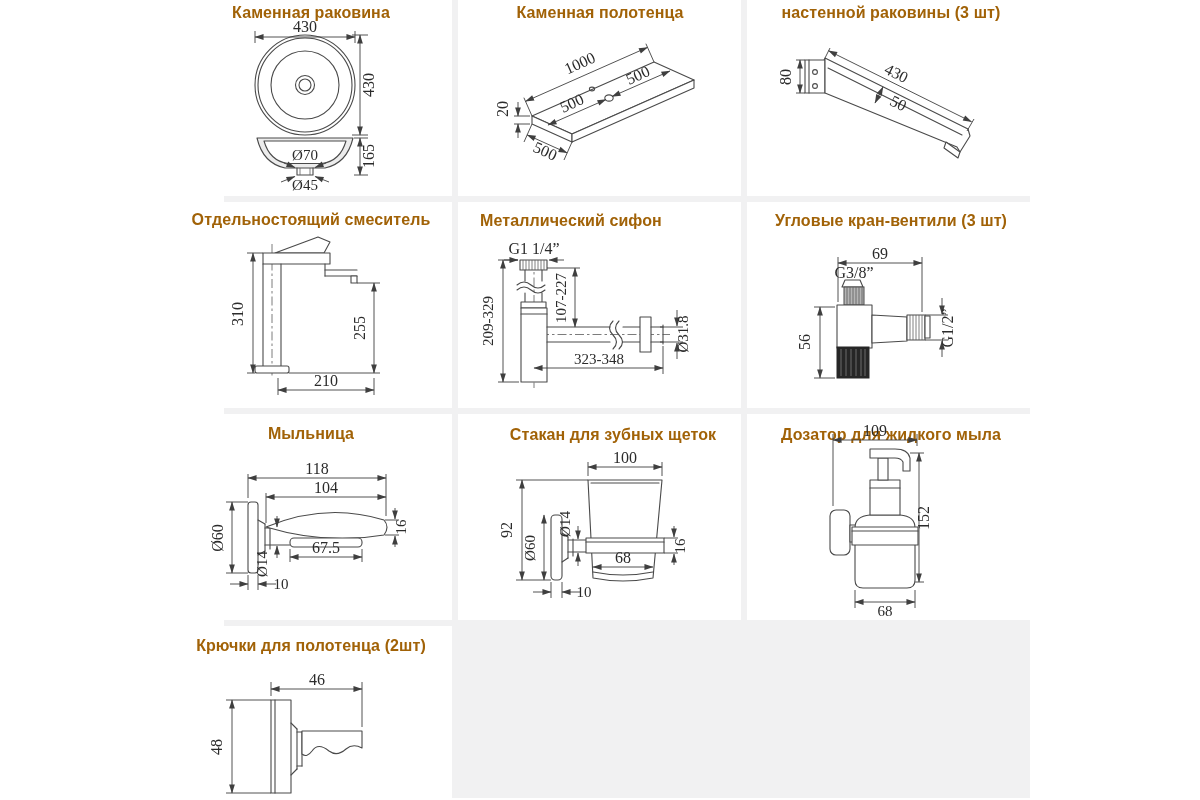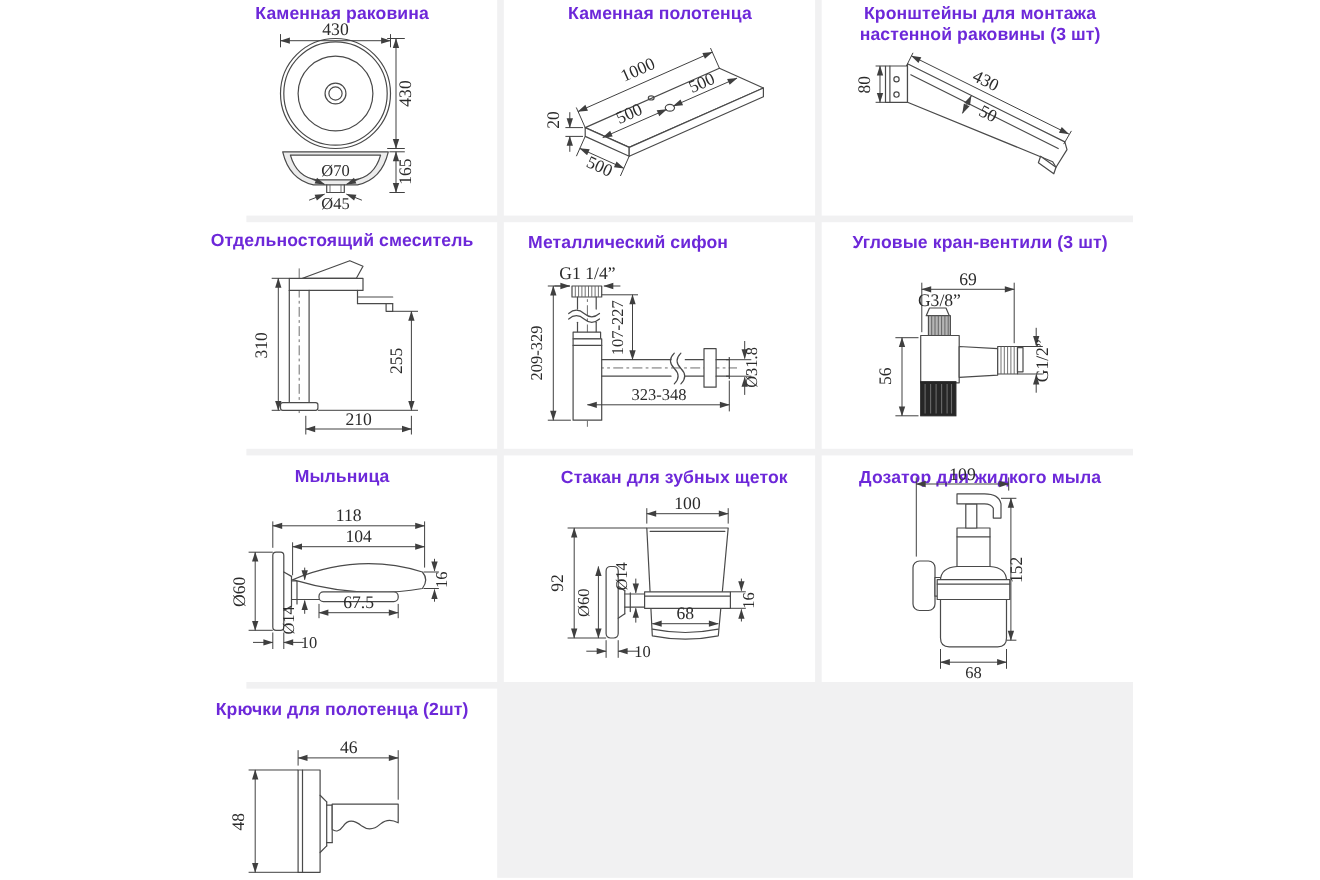--- a/index.html
+++ b/index.html
@@ -1,21 +1,21 @@
 <!DOCTYPE html>
 <html><head>
 <meta charset="utf-8">
 <style>
   html,body{margin:0;padding:0;}
   body{width:1200px;height:800px;position:relative;background:#ffffff;overflow:hidden;
        font-family:"Liberation Sans","DejaVu Sans",sans-serif;}
   .gap{position:absolute;background:#f1f1f2;}
   .empty-area{position:absolute;background:#f1f1f2;}
   .cell-title{position:absolute;text-align:center;font-size:16px;font-weight:700;
-              color:#6d28d9;line-height:1.2;letter-spacing:.1px;}
+              color:#a16207;line-height:1.2;letter-spacing:.1px;}
   .drawing{position:absolute;}
   
   .ln{fill:none;stroke:#4a4a4a;stroke-width:1.1;stroke-linejoin:round;stroke-linecap:round;}
   .lnf{fill:#ffffff;stroke:#4a4a4a;stroke-width:1.1;stroke-linejoin:round;}
   .shade{fill:#ececec;stroke:#4a4a4a;stroke-width:1.1;stroke-linejoin:round;}
   .dm{fill:none;stroke:#3f3f3f;stroke-width:0.9;}
   .arr2{marker-start:url(#ar);marker-end:url(#ar);}
   .arr1{marker-end:url(#ar);}
   .cl{fill:none;stroke:#5a5a5a;stroke-width:0.8;stroke-dasharray:9 3 2.5 3;}
   .hat{stroke:#5f5f5f;stroke-width:0.8;}
@@ -125,21 +125,20 @@
   </g>
   <g>
     <line class="dm" x1="70" y1="108" x2="62" y2="126"></line>
     <line class="dm" x1="110" y1="126" x2="102" y2="144"></line>
     <line class="dm arr2" x1="65.1" y1="118.9" x2="105.1" y2="136.9"></line>
     <text x="81" y="140" transform="rotate(24 81 140)">500</text>
   </g>
 </svg>
 
 <div class="cell-title" style="left:748px;top:3px;width:286px">
-  <span style="display:block">Кронштейны для монтажа</span>
   <span style="display:block">настенной раковины (3 шт)</span>
 </div>
 <svg class="drawing" style="left:748px;top:46px" width="284" height="148">
   <g>
     <rect class="lnf" x="57" y="14" width="20" height="33"></rect>
     <line class="ln" x1="61" y1="14" x2="61" y2="47" stroke-width="0.8"></line>
     <circle class="ln" cx="67" cy="26" r="2.4" stroke-width="0.9"></circle>
     <circle class="ln" cx="67" cy="40" r="2.4" stroke-width="0.9"></circle>
     <path class="lnf" d="M77,12 L220,83 L222,90 L212,106 L209,101 L77,47 Z"></path>
     <line class="ln" x1="80" y1="22" x2="214" y2="89" stroke-width="0.8"></line>

